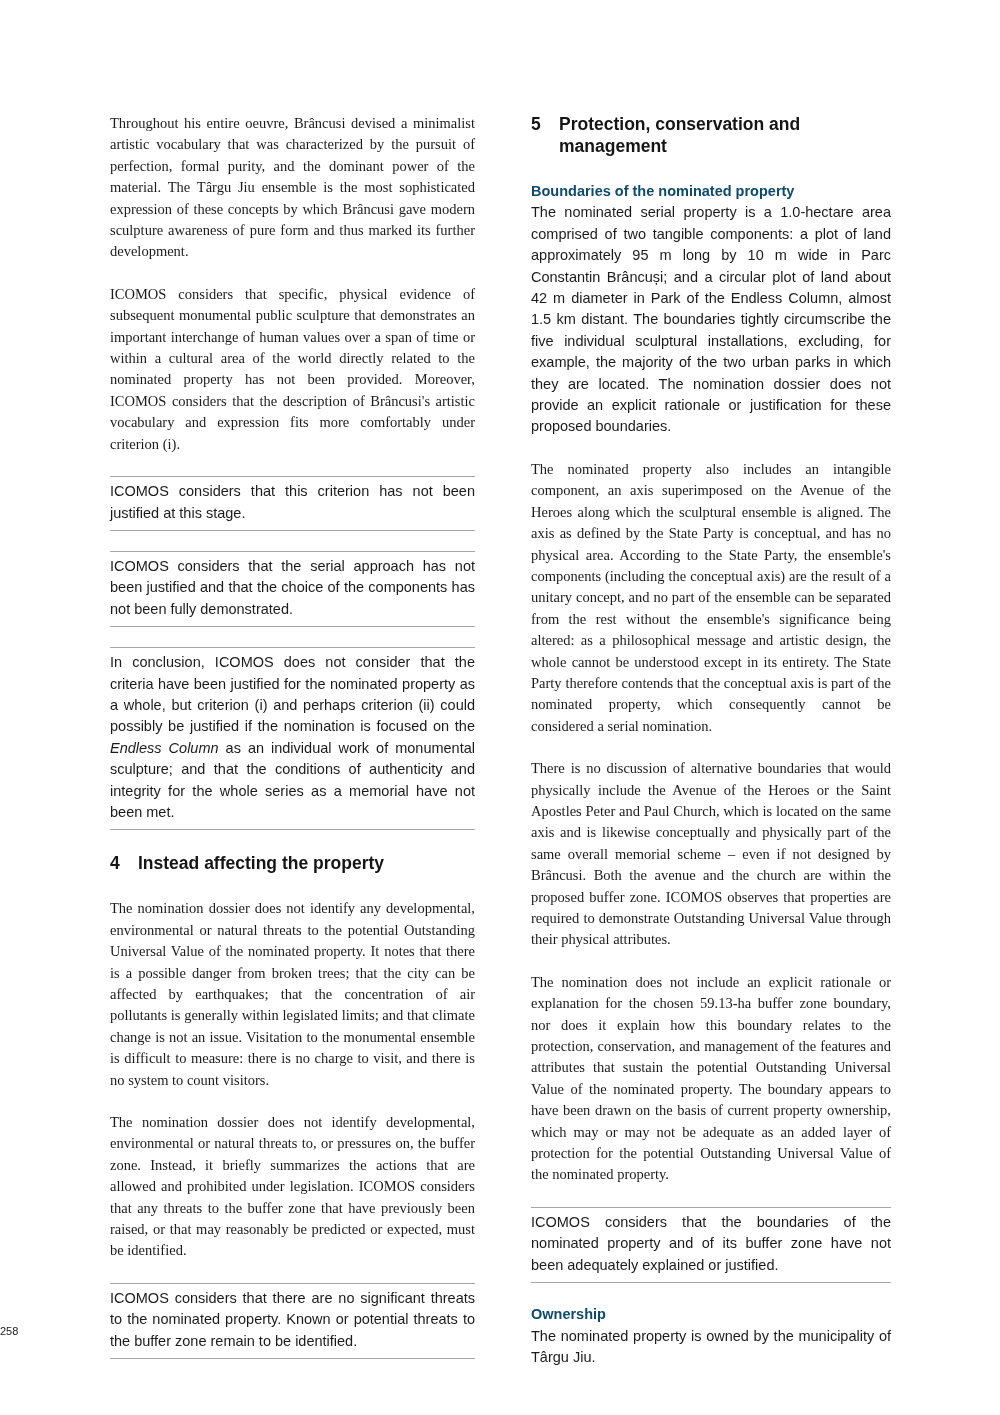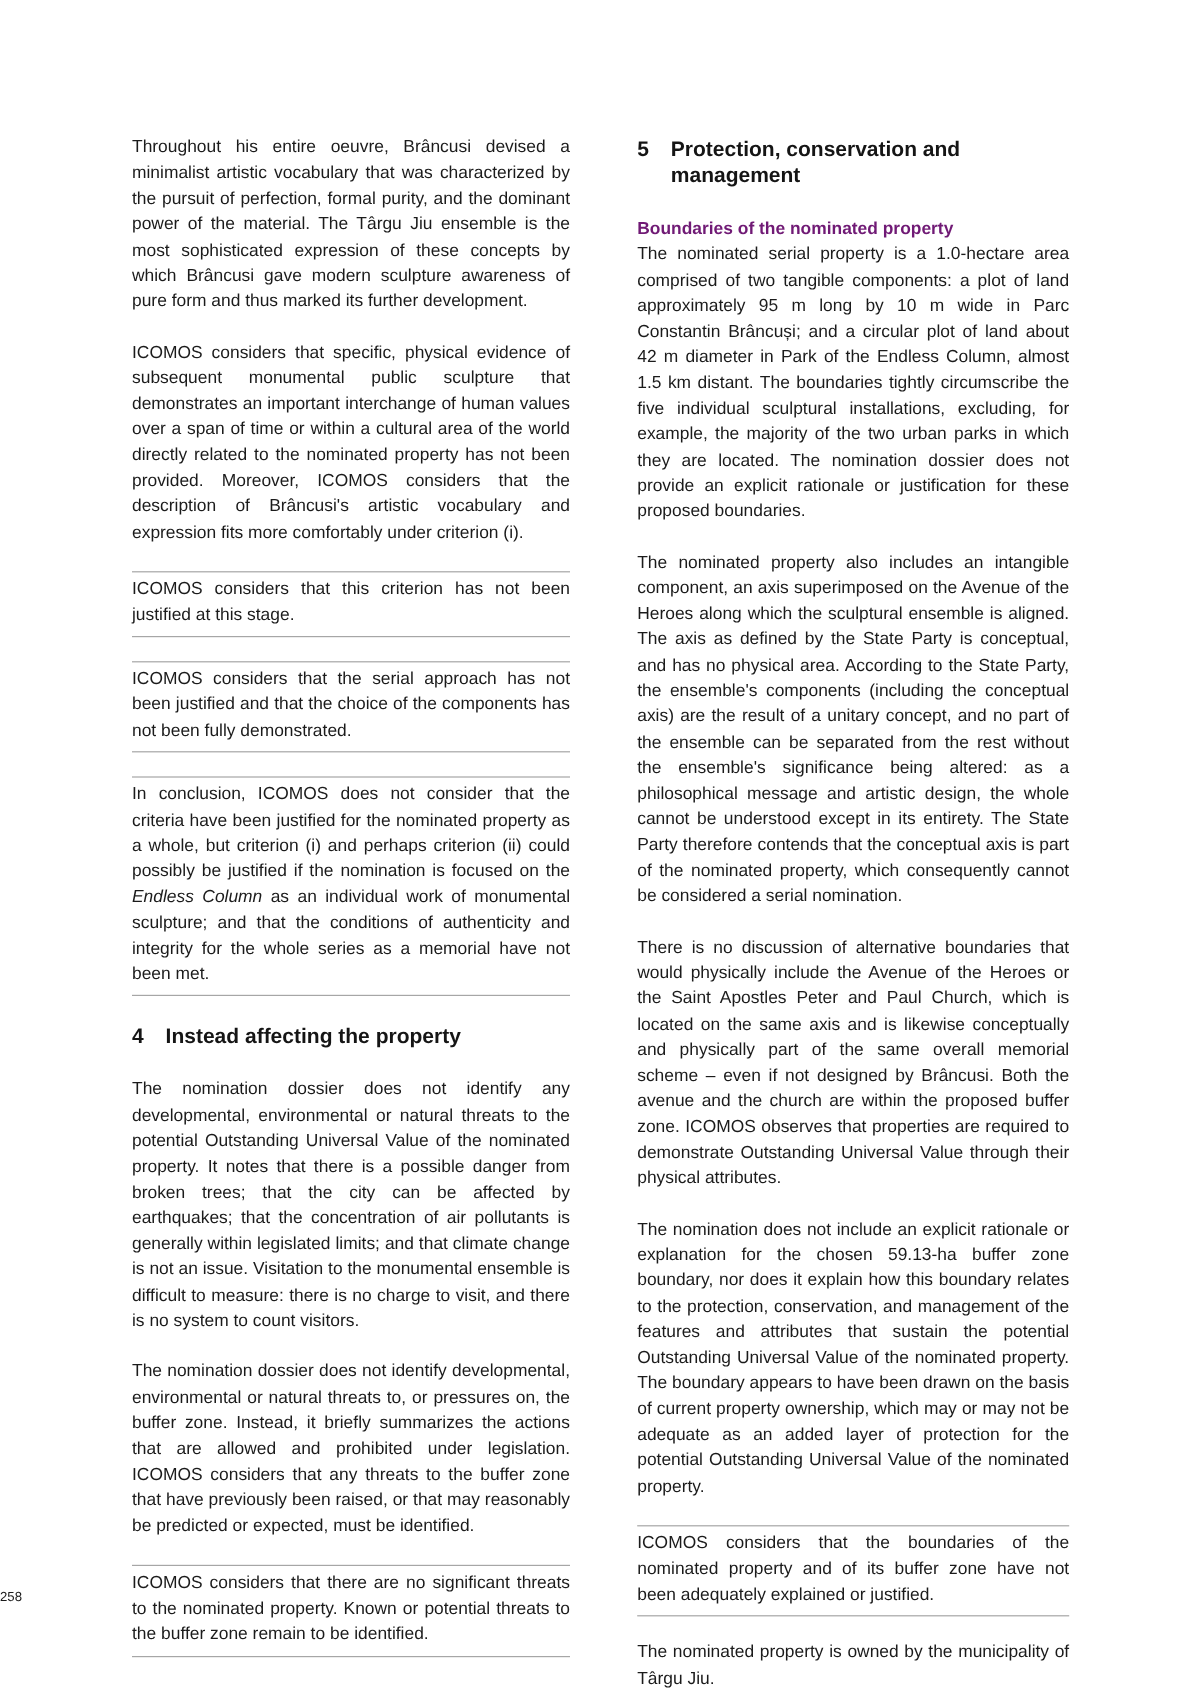--- a/index.html
+++ b/index.html
@@ -18,20 +18,21 @@
     padding: 113px 0 0 110px;
     gap: 56px;
   }
   .col { font-size: 14.5px; line-height: 21.4px; }
   .col-left  { width: 365px; flex: none; }
   .col-right { width: 360px; flex: none; }
 
   .para {
     margin: 0 0 21px 0;
     text-align: justify;
+    font-family: Liberation Serif, serif;
   }
   .para:last-child { margin-bottom: 0; }
 
   .icomos-box {
     border-top: 1px solid #a6a6a6;
     border-bottom: 1px solid #a6a6a6;
     padding: 4px 0 6px 0;
     margin: 20px 0;
     text-align: justify;
   }
@@ -45,21 +46,21 @@
     margin: 22px 0 24px 0;
     color: #151515;
   }
   .section-heading.first { margin-top: 0; }
   .section-heading .num { width: 28px; flex: none; }
   .section-heading .title { flex: 1; }
 
   .subheading {
     font-weight: bold;
     margin: 21px 0 0 0;
-    color: #701a75;
+    color: #0c4a6e;
   }
   .subheading .line { display: block; }
   .subheading + .para-tight { margin-top: 0; }
 
   .para-tight {
     margin: 0 0 21px 0;
     text-align: justify;
   }
 
   .page-number {
@@ -119,19 +120,22 @@
       <p class="para-tight">The nominated serial property is a 1.0-hectare area comprised of two tangible components: a plot of land approximately 95 m long by 10 m wide in Parc Constantin Brâncuși; and a circular plot of land about 42 m diameter in Park of the Endless Column, almost 1.5 km distant. The boundaries tightly circumscribe the five individual sculptural installations, excluding, for example, the majority of the two urban parks in which they are located. The nomination dossier does not provide an explicit rationale or justification for these proposed boundaries.</p>
 
       <p class="para">The nominated property also includes an intangible component, an axis superimposed on the Avenue of the Heroes along which the sculptural ensemble is aligned. The axis as defined by the State Party is conceptual, and has no physical area. According to the State Party, the ensemble's components (including the conceptual axis) are the result of a unitary concept, and no part of the ensemble can be separated from the rest without the ensemble's significance being altered: as a philosophical message and artistic design, the whole cannot be understood except in its entirety. The State Party therefore contends that the conceptual axis is part of the nominated property, which consequently cannot be considered a serial nomination.</p>
       <p class="para">There is no discussion of alternative boundaries that would physically include the Avenue of the Heroes or the Saint Apostles Peter and Paul Church, which is located on the same axis and is likewise conceptually and physically part of the same overall memorial scheme – even if not designed by Brâncusi. Both the avenue and the church are within the proposed buffer zone. ICOMOS observes that properties are required to demonstrate Outstanding Universal Value through their physical attributes.</p>
       <p class="para">The nomination does not include an explicit rationale or explanation for the chosen 59.13-ha buffer zone boundary, nor does it explain how this boundary relates to the protection, conservation, and management of the features and attributes that sustain the potential Outstanding Universal Value of the nominated property. The boundary appears to have been drawn on the basis of current property ownership, which may or may not be adequate as an added layer of protection for the potential Outstanding Universal Value of the nominated property.</p>
 
       <div class="icomos-box">
         <span>ICOMOS considers that the boundaries of the nominated property and of its buffer zone have not been adequately explained or justified.</span>
       </div>
 
+      <div class="subheading">
+        <span class="line">Ownership</span>
+      </div>
       <p class="para-tight">The nominated property is owned by the municipality of Târgu Jiu.</p>
     </div>
 
   </div>
 
   <div class="page-number">258</div>
 </div>
 
 </body></html>

